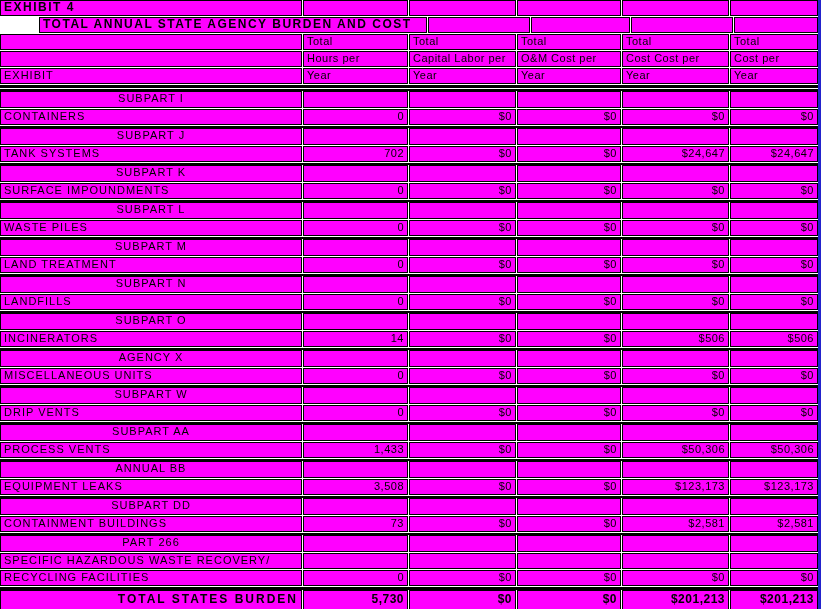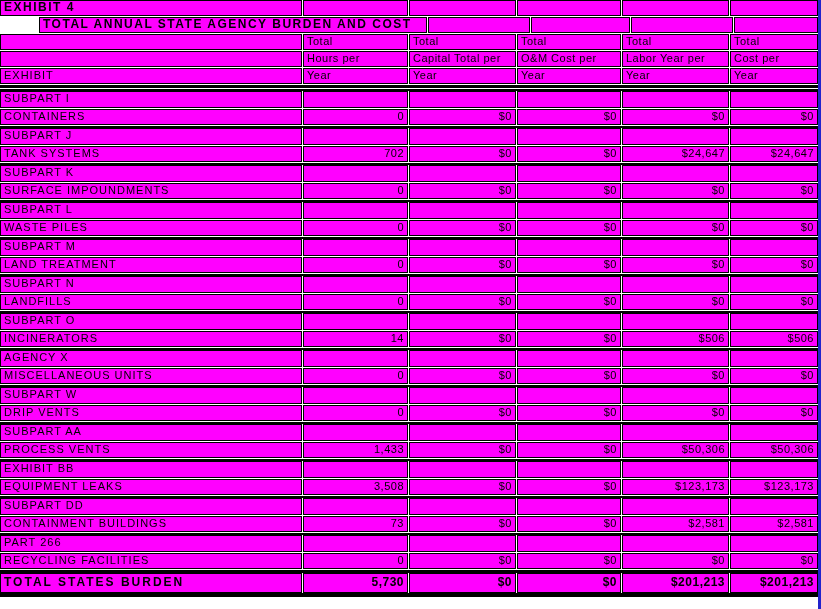--- a/index.html
+++ b/index.html
@@ -30,27 +30,27 @@
   .c3  { width: 107px; }
   .c4  { width: 104px; }
   .c5  { width: 107px; }
   .c6  { width: 88px; margin-right: 0; }
   .c12 { width: 408px; margin-left: 39px; }
   .label  { letter-spacing: 1px; }
   .num    { text-align: right; letter-spacing: 0.5px; }
   .center { letter-spacing: 0.5px; }
   .title-row .cell { font-weight: bold; font-size: 12px; letter-spacing: 1.5px; }
   .header-sep { height: 3px; background: #000; margin-bottom: 1px; }
-  .group-start { height: 17px; border-top: 2px solid #000; }
+  .group-start { height: 17px; border-top: 2px solid #000; text-align: center; }
   .total-row {
     height: 20px;
     border-top: 3px solid #000;
     border-bottom: 4px solid #000;
   }
-  .total-row .cell { font-weight: bold; font-size: 12px; line-height: 17px; }
+  .total-row .cell { font-weight: bold; font-size: 12px; line-height: 17px; text-align: right; }
   .total-row .label { letter-spacing: 2px; }
 </style>
 </head>
 <body>
 
 <div class="sheet">
 
   <div class="row title-row">
     <div class="cell c1 label">EXHIBIT 4</div>
     <div class="cell c2"></div>
@@ -73,23 +73,23 @@
     <div class="cell c2 center">Total</div>
     <div class="cell c3 center">Total</div>
     <div class="cell c4 center">Total</div>
     <div class="cell c5 center">Total</div>
     <div class="cell c6 center">Total</div>
   </div>
 
   <div class="row">
     <div class="cell c1"></div>
     <div class="cell c2 center">Hours per</div>
-    <div class="cell c3 center">Capital Total per</div>
+    <div class="cell c3 center">Capital Labor per</div>
     <div class="cell c4 center">O&amp;M Cost per</div>
-    <div class="cell c5 center">Labor Year per</div>
+    <div class="cell c5 center">Cost Cost per</div>
     <div class="cell c6 center">Cost per</div>
   </div>
 
   <div class="row">
     <div class="cell c1 label">EXHIBIT</div>
     <div class="cell c2 center">Year</div>
     <div class="cell c3 center">Year</div>
     <div class="cell c4 center">Year</div>
     <div class="cell c5 center">Year</div>
     <div class="cell c6 center">Year</div>
@@ -252,21 +252,21 @@
       </div>
       <div class="row">
         <div class="cell c1 label">PROCESS VENTS</div>
         <div class="cell c2 num">1,433</div>
         <div class="cell c3 num">$0</div>
         <div class="cell c4 num">$0</div>
         <div class="cell c5 num">$50,306</div>
         <div class="cell c6 num">$50,306</div>
       </div>
       <div class="row group-start">
-        <div class="cell c1 label">EXHIBIT BB</div>
+        <div class="cell c1 label">ANNUAL BB</div>
         <div class="cell c2 num"></div>
         <div class="cell c3 num"></div>
         <div class="cell c4 num"></div>
         <div class="cell c5 num"></div>
         <div class="cell c6 num"></div>
       </div>
       <div class="row">
         <div class="cell c1 label">EQUIPMENT LEAKS</div>
         <div class="cell c2 num">3,508</div>
         <div class="cell c3 num">$0</div>
@@ -285,20 +285,28 @@
       <div class="row">
         <div class="cell c1 label">CONTAINMENT BUILDINGS</div>
         <div class="cell c2 num">73</div>
         <div class="cell c3 num">$0</div>
         <div class="cell c4 num">$0</div>
         <div class="cell c5 num">$2,581</div>
         <div class="cell c6 num">$2,581</div>
       </div>
       <div class="row group-start">
         <div class="cell c1 label">PART 266</div>
+        <div class="cell c2 num"></div>
+        <div class="cell c3 num"></div>
+        <div class="cell c4 num"></div>
+        <div class="cell c5 num"></div>
+        <div class="cell c6 num"></div>
+      </div>
+      <div class="row">
+        <div class="cell c1 label">SPECIFIC HAZARDOUS WASTE RECOVERY/</div>
         <div class="cell c2 num"></div>
         <div class="cell c3 num"></div>
         <div class="cell c4 num"></div>
         <div class="cell c5 num"></div>
         <div class="cell c6 num"></div>
       </div>
       <div class="row">
         <div class="cell c1 label">RECYCLING FACILITIES</div>
         <div class="cell c2 num">0</div>
         <div class="cell c3 num">$0</div>

